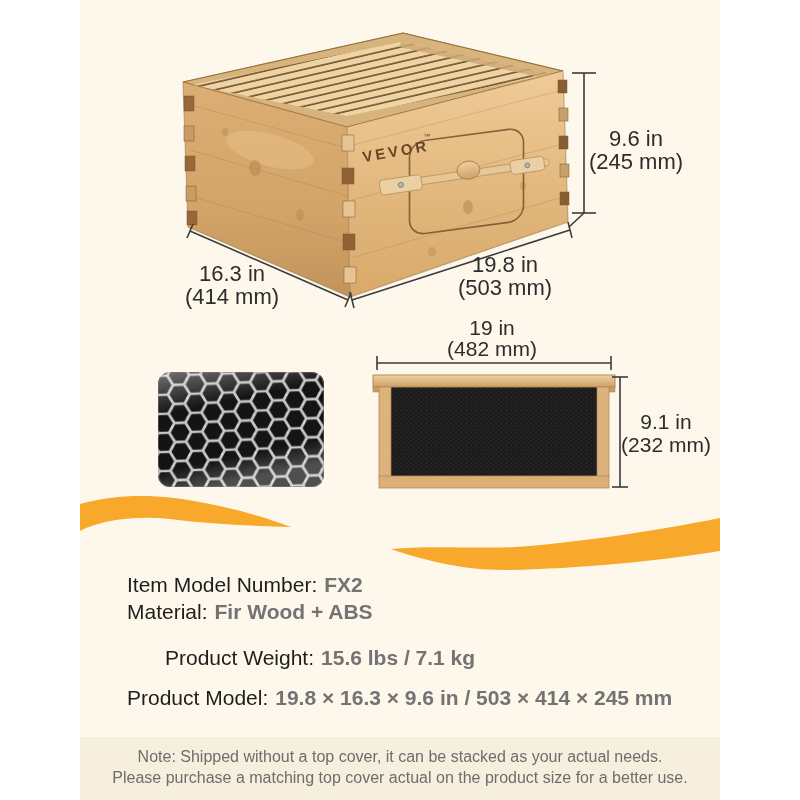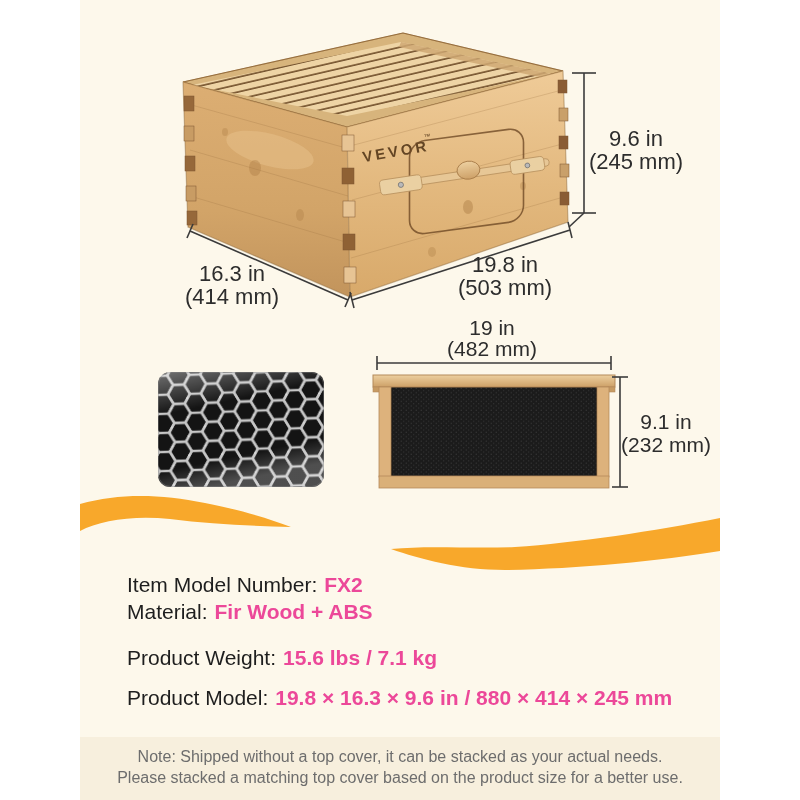--- a/index.html
+++ b/index.html
@@ -10,32 +10,32 @@
   }
   .canvas{position:absolute;left:80px;top:0;width:640px;height:800px;background:#FDF8EB;}
   .footer{position:absolute;left:80px;top:737px;width:640px;height:63px;background:#F7EFDD;}
   svg.art{position:absolute;left:0;top:0;}
   svg.art text{font-family:"Liberation Sans",sans-serif;}
   .dim{font-size:22px;fill:#2d2d2d;text-anchor:middle;font-weight:500;}
   .dim-sm{font-size:21px;fill:#2d2d2d;text-anchor:middle;font-weight:500;}
   .brandmark{font-size:15px;font-weight:bold;letter-spacing:3px;fill:#634524;}
   .tm{font-size:7px;fill:#634524;}
   .spec-row{position:absolute;left:127px;white-space:nowrap;font-size:21px;line-height:24px;color:#1e1e1e;font-weight:500;}
-  .spec-row.r1{top:573px;} .spec-row.r2{top:600px;} .spec-row.r3{top:646px;} .spec-row.r4{top:686px;}
-  .spec-value{color:#ec4899;font-weight:700;margin-left:7px;}
+  .spec-row.r1{top:573px;} .spec-row.r2{top:600px;} .spec-row.r3{top:646px;margin-left:38px;} .spec-row.r4{top:686px;}
+  .spec-value{color:#737373;font-weight:700;margin-left:7px;}
   .note{padding-top:9px;text-align:center;color:#6d6d6d;font-size:16px;line-height:21px;}
 </style>
 </head>
 <body>
 
 <div class="canvas"></div>
 <div class="footer">
   <div class="note">
     <div>Note: Shipped without a top cover, it can be stacked as your actual needs.</div>
-    <div>Please stacked a matching top cover based on the product size for a better use.</div>
+    <div>Please purchase a matching top cover actual on the product size for a better use.</div>
   </div>
 </div>
 
 <svg class="art" width="800" height="800" viewBox="0 0 800 800">
   <defs>
     <linearGradient id="gFront" x1="0" y1="0" x2="0" y2="1">
       <stop offset="0" stop-color="#EFCB98"></stop>
         <stop offset="0.5" stop-color="#E3B97F"></stop>
         <stop offset="1" stop-color="#D8A96A"></stop>
     </linearGradient>
@@ -210,14 +210,14 @@
 <div class="spec-row r1">
   <span class="spec-label">Item Model Number:</span><span class="spec-value">FX2</span>
 </div>
 <div class="spec-row r2">
   <span class="spec-label">Material:</span><span class="spec-value">Fir Wood + ABS</span>
 </div>
 <div class="spec-row r3">
   <span class="spec-label">Product Weight:</span><span class="spec-value">15.6 lbs / 7.1 kg</span>
 </div>
 <div class="spec-row r4">
-  <span class="spec-label">Product Model:</span><span class="spec-value">19.8 × 16.3 × 9.6 in / 880 × 414 × 245 mm</span>
+  <span class="spec-label">Product Model:</span><span class="spec-value">19.8 × 16.3 × 9.6 in / 503 × 414 × 245 mm</span>
 </div>
 
 </body></html>

